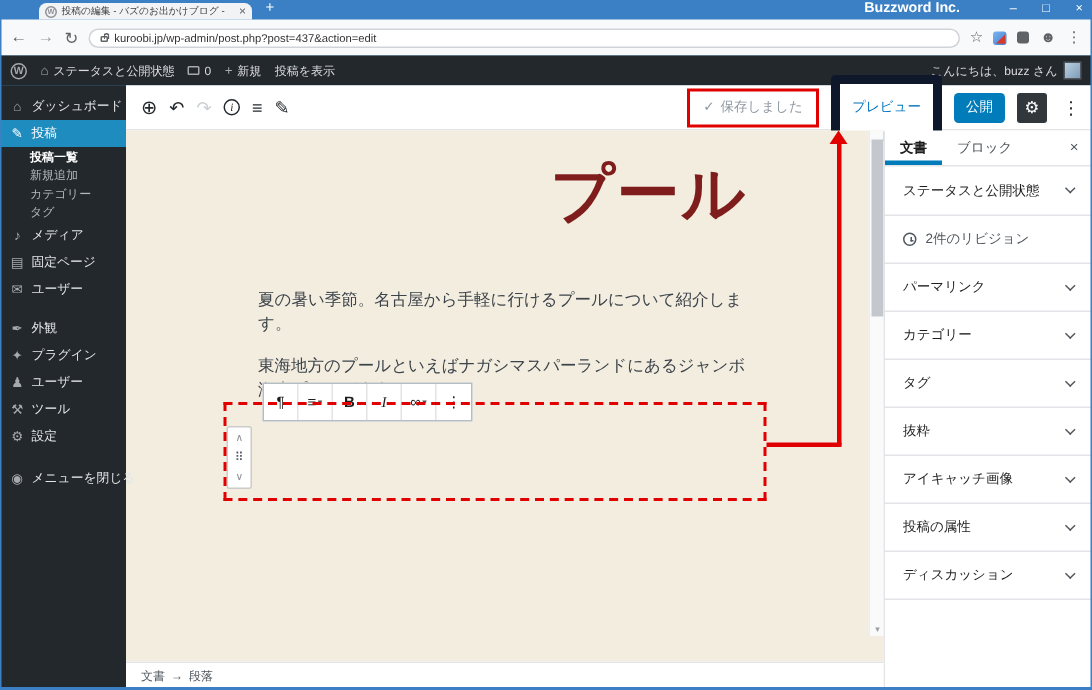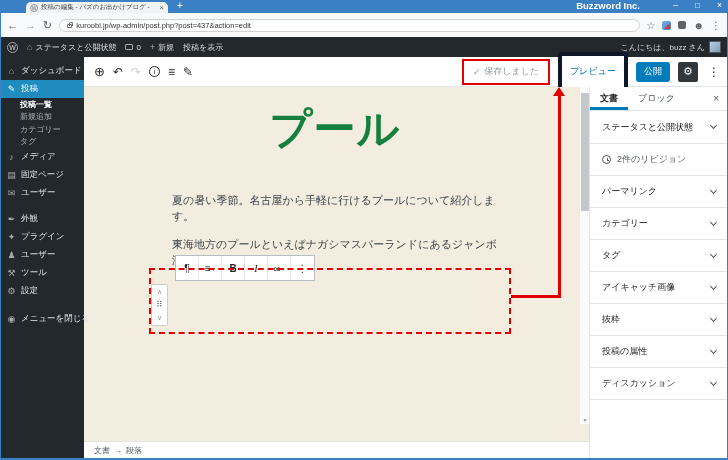--- a/index.html
+++ b/index.html
@@ -69,37 +69,37 @@
   .eh-ic { font-size:12px; color:#23282d; }
   .eh-ic.add { font-size:13px; }
   .eh-ic.redo { color:#ccd0d4; }
   .info-ic { width:11px; height:11px; border:1.2px solid #23282d; border-radius:50%; color:#23282d;
              font-size:7.5px; line-height:9px; text-align:center; font-style:italic;
              font-family:"Liberation Serif","DejaVu Serif",serif; }
   .eh-spacer { flex:1; }
   .saved-box { border:2px solid #e00000; height:26px; display:flex; align-items:center; gap:4px;
                padding:0 9px; color:#8f98a1; font-size:9px; }
   .saved-box .chk { font-size:9px; }
-  .btn-preview { height:20px; border:4px solid #0f172a; border-radius:3px; background:#fff; color:#0073bb;
+  .btn-preview { height:20px; border:6px solid #0f172a; border-radius:3px; background:#fff; color:#0073bb;
                  font-size:9px; padding:16px 8px; display:flex; align-items:center; }
   .btn-publish { height:20px; border:none; border-radius:3px; background:#007cba; color:#fff;
                  font-size:9px; padding:0 8px; display:flex; align-items:center;text-align:right; }
   .btn-gear { width:20px; height:20px; border-radius:2px; background:#32373c; color:#fff; font-size:11px;
               display:flex; align-items:center; justify-content:center; }
   .eh-kebab { font-size:12px; color:#23282d; padding:0 2px; }
 
   
   .editor-body { position:absolute; left:0; top:30px; right:0; bottom:0; display:flex; }
   .canvas-col { position:relative; flex:1; }
   .canvas { position:absolute; inset:0 0 17px 0; background:#f3eddf; overflow:hidden; }
   .canvas-footer { position:absolute; left:0; right:0; bottom:0; height:17px; background:#fff;
                    border-top:1px solid #e2e4e7; display:flex; align-items:center; gap:4px;
                    padding:0 10px; font-size:8px; color:#50575e; }
-  .post-title { position:absolute; left:88px; top:14px; width:326px; text-align:center;
-                font-size:42px; font-weight:bold; color:#15803d; letter-spacing:1px; }
+  .post-title { position:absolute; left:88px; top:14px; width:326px; text-align:right;
+                font-size:42px; font-weight:bold; color:#7f1d1d; letter-spacing:1px; }
   .para { position:absolute; left:88px; width:326px; font-size:11px; line-height:15.5px; color:#3c434a; }
   .p1 { top:106px; } .p2 { top:150px; }
   .block-toolbar { position:absolute; left:91px; top:168px; height:26px; display:flex; align-items:stretch;
                    background:#fff; border:1px solid #b5bcc2; z-index:3; }
   .tb-btn { width:23px; display:flex; align-items:center; justify-content:center; gap:1px;
             font-size:10px; color:#1e1e1e; border-right:1px solid #e2e4e7; }
   .tb-btn:last-child { border-right:none; }
   .tb-btn .caret { font-size:6px; color:#555; }
   .tb-bold { font-weight:bold; }
   .tb-italic { font-style:italic; font-family:"Liberation Serif","DejaVu Serif",serif; }
@@ -334,25 +334,25 @@
         </div>
         <div class="panel">
           <span>カテゴリー</span>
           <span class="chev"></span>
         </div>
         <div class="panel">
           <span>タグ</span>
           <span class="chev"></span>
         </div>
         <div class="panel">
+          <span>抜粋</span>
+          <span class="chev"></span>
+        </div>
+        <div class="panel">
           <span>アイキャッチ画像</span>
-          <span class="chev"></span>
-        </div>
-        <div class="panel">
-          <span>抜粋</span>
           <span class="chev"></span>
         </div>
         <div class="panel">
           <span>投稿の属性</span>
           <span class="chev"></span>
         </div>
         <div class="panel">
           <span>ディスカッション</span>
           <span class="chev"></span>
         </div>

